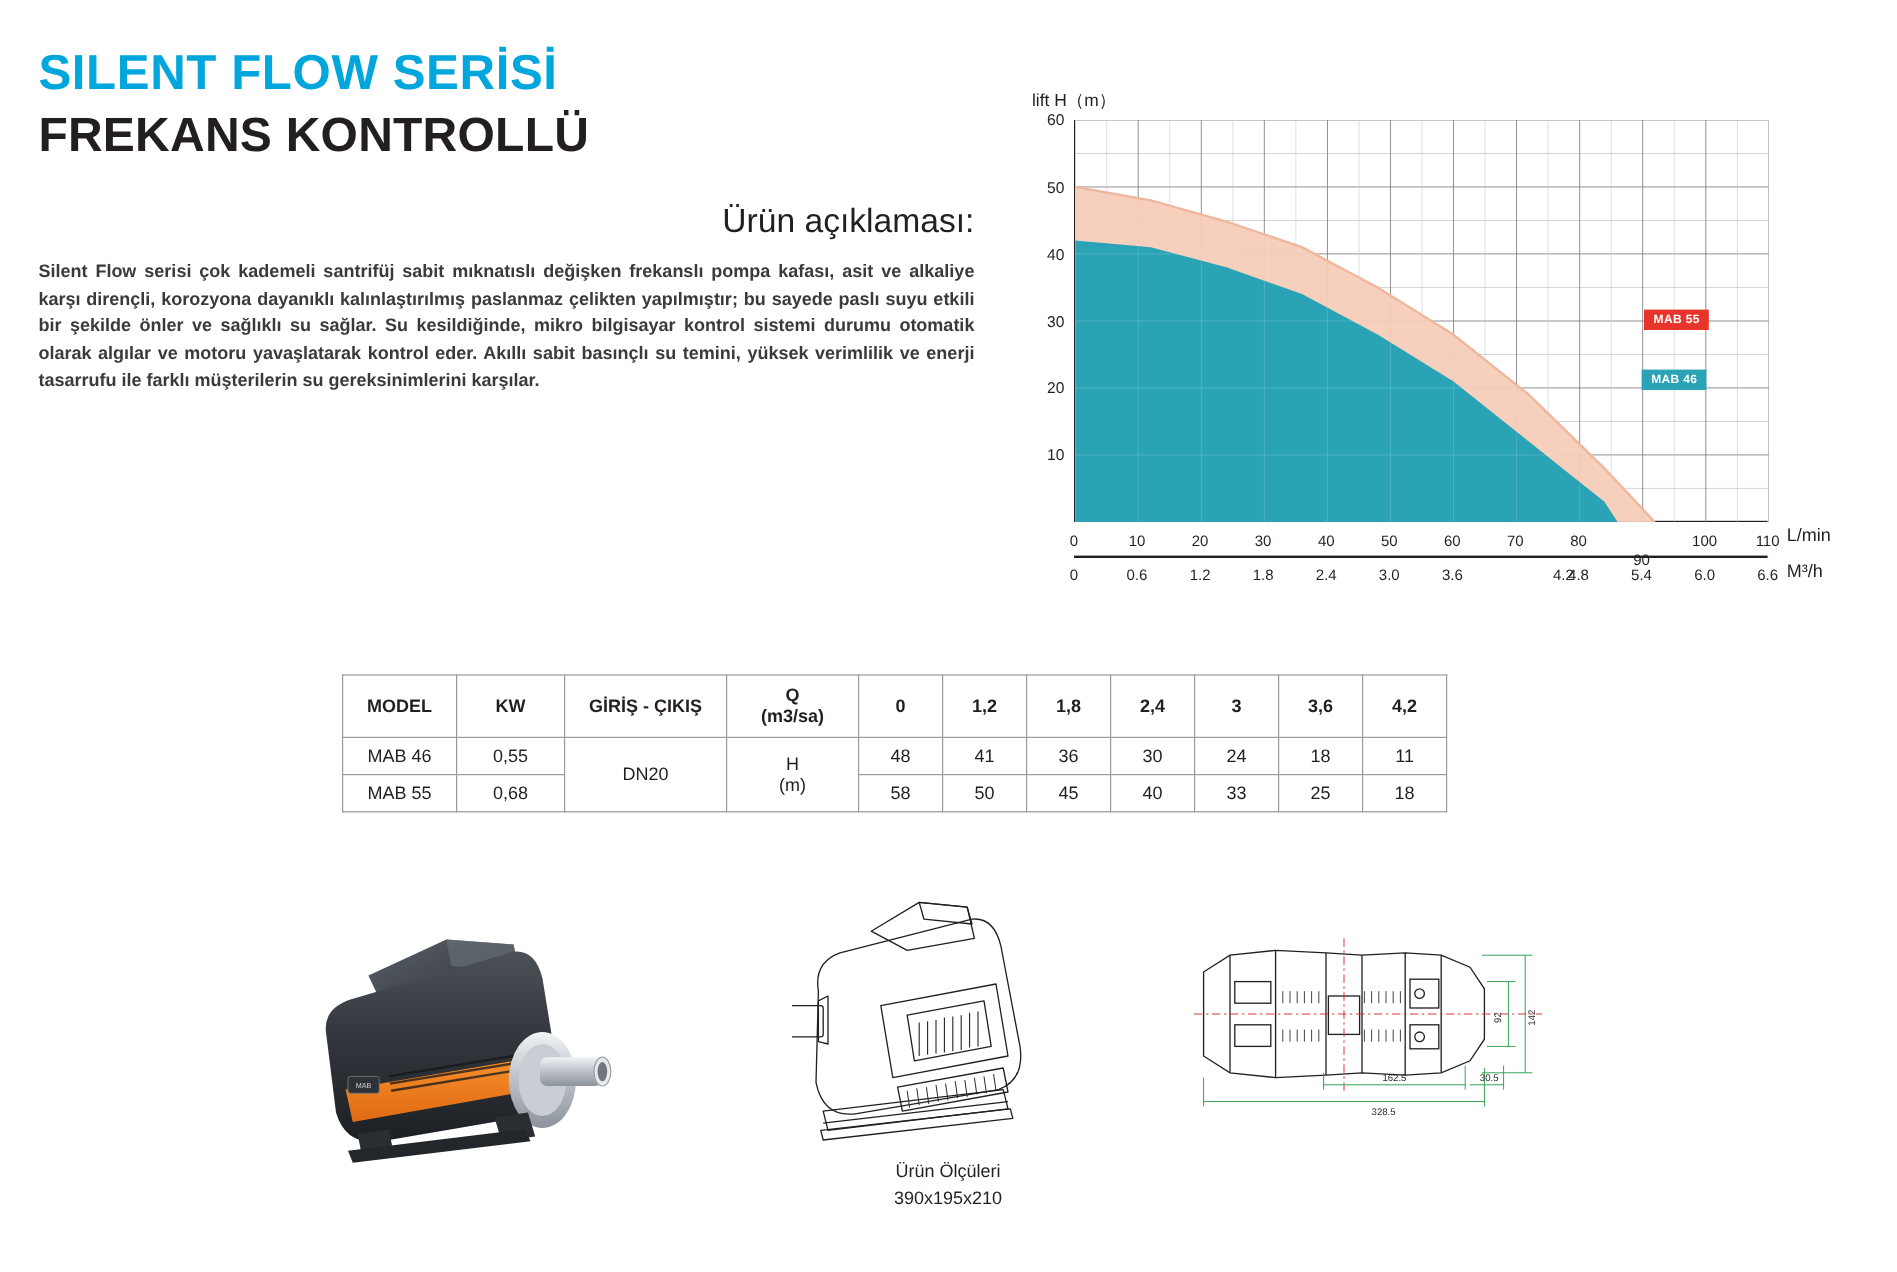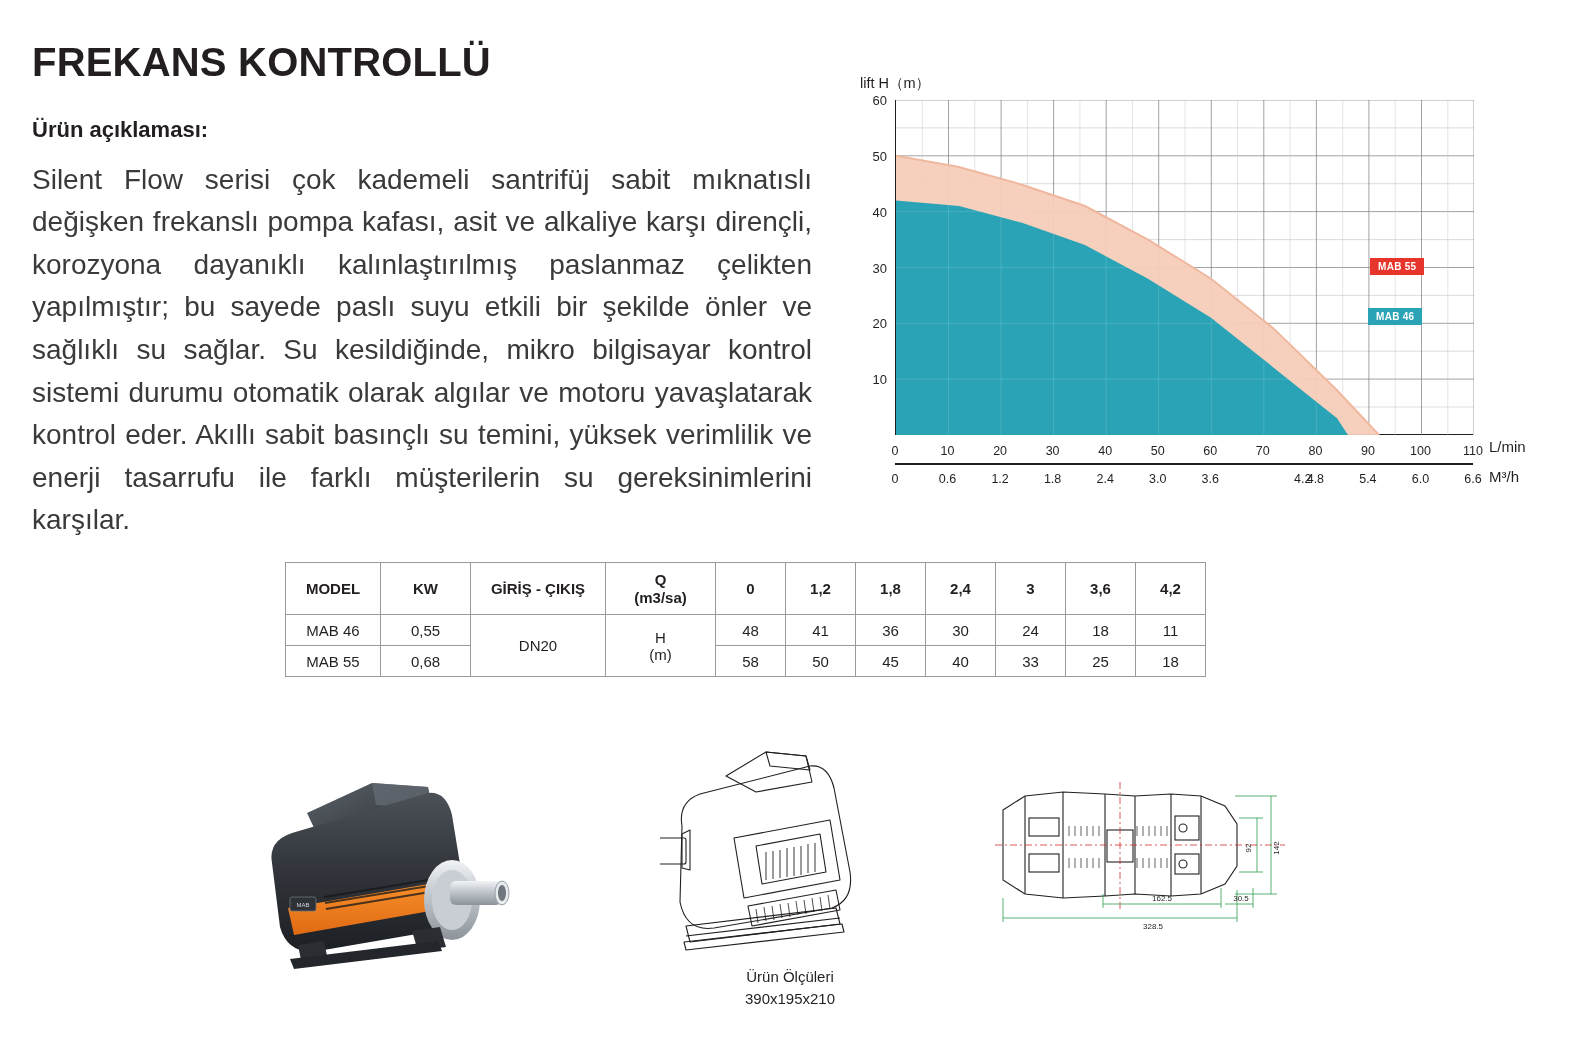--- a/index.html
+++ b/index.html
@@ -26,32 +26,33 @@
     margin:0 0 6px 0;
   }
   .main-title-line {
     font-size:40px;
     font-weight:bold;
     color:#231f20;
     line-height:1.22;
     letter-spacing:0.2px;
   }
   #product-desc-heading {
-    font-size:22px;
+    font-size:28px;
     color:#231f20;
     margin-top:30px;
     margin-bottom:16px;
-    font-weight:700;
+    font-weight:400;
+    text-align:right;
   }
   #product-desc-body {
-    font-size:28px;
+    font-size:15px;
     line-height:1.52;
     color:#3a3a3c;
     text-align:justify;
-    font-weight:400;
+    font-weight:700;
   }
 
   
   #chart-area {
     position:absolute; left:855px; top:62px; width:700px; height:420px;
   }
   #chart-ylabel {
     position:absolute; left:5px; top:12px;
     font-size:14.5px; color:#231f20;
   }
@@ -123,20 +124,21 @@
   #drawing-top   { position:absolute; left:985px; top:770px; width:320px; height:160px; }
   #dims-caption {
     position:absolute; left:660px; top:966px; width:260px;
     text-align:center; font-size:15px; color:#231f20; line-height:1.45;
   }
 </style>
 </head>
 <body>
 
 <div id="left-col">
+  <h1 id="series-title">SILENT FLOW SERİSİ</h1>
   <div class="main-title-line">FREKANS KONTROLLÜ</div>
   <div id="product-desc-heading">Ürün açıklaması:</div>
   <div id="product-desc-body">Silent Flow serisi çok kademeli santrifüj sabit mıknatıslı değişken frekanslı pompa kafası, asit ve alkaliye karşı dirençli, korozyona dayanıklı kalınlaştırılmış paslanmaz çelikten yapılmıştır; bu sayede paslı suyu etkili bir şekilde önler ve sağlıklı su sağlar. Su kesildiğinde, mikro bilgisayar kontrol sistemi durumu otomatik olarak algılar ve motoru yavaşlatarak kontrol eder. Akıllı sabit basınçlı su temini, yüksek verimlilik ve enerji tasarrufu ile farklı müşterilerin su gereksinimlerini karşılar.</div>
 </div>
 
 <div id="chart-area">
   <div id="chart-ylabel">lift H（m）</div>
 
   <div id="plot-wrap">
 
@@ -225,21 +227,21 @@
     <div class="xtick-row" style="top:344px;">
       <div class="xtick" style="left:0px;">0</div>
       <div class="xtick" style="left:52.5px;">10</div>
       <div class="xtick" style="left:105.1px;">20</div>
       <div class="xtick" style="left:157.6px;">30</div>
       <div class="xtick" style="left:210.2px;">40</div>
       <div class="xtick" style="left:262.7px;">50</div>
       <div class="xtick" style="left:315.3px;">60</div>
       <div class="xtick" style="left:367.8px;">70</div>
       <div class="xtick" style="left:420.4px;">80</div>
-      <div class="xtick" style="left:472.9px;">90</div>
+      <div class="xtick" style="left:472.9px;margin-top:16px;">90</div>
       <div class="xtick" style="left:525.5px;">100</div>
       <div class="xtick" style="left:578px;">110</div>
     </div>
 
     <div style="position:absolute; left:0; top:363px; width:578px; height:1.6px; background:#231f20;"></div>
 
     <div class="xtick-row" style="top:372px;">
       <div class="xtick" style="left:0px;">0</div>
       <div class="xtick" style="left:52.5px;">0.6</div>
       <div class="xtick" style="left:105.1px;">1.2</div>

